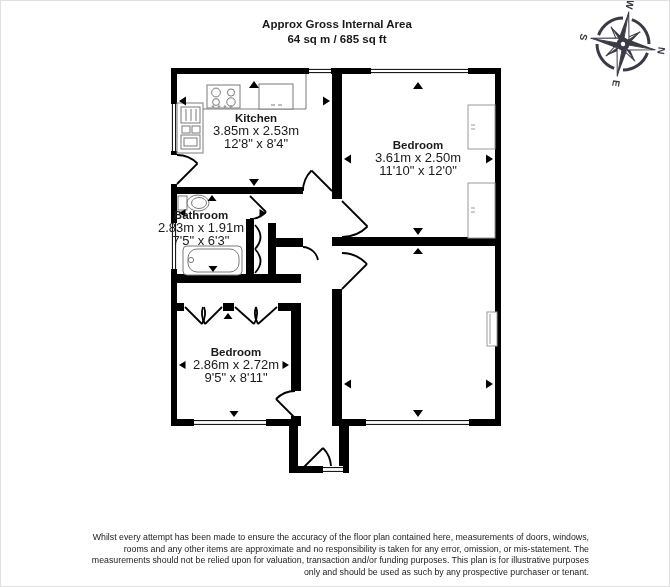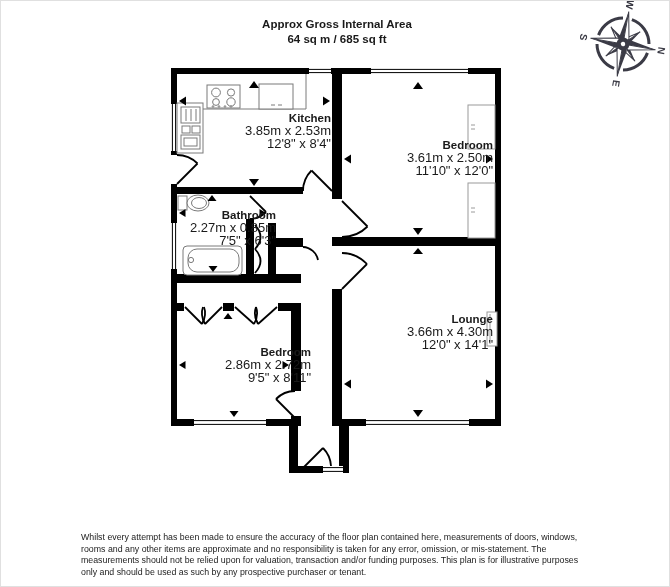--- a/index.html
+++ b/index.html
@@ -1,29 +1,29 @@
 <!DOCTYPE html>
 <html><head>
 <meta charset="utf-8">
 <style>
   html,body{margin:0;padding:0;background:#fff;}
   .canvas{position:relative;width:668px;height:585px;background:#fff;border:1px solid #e0e0e0;
           font-family:"Liberation Sans","DejaVu Sans",sans-serif;color:#1a1a1a;overflow:hidden;}
   .title{position:absolute;left:0;top:16px;width:672px;text-align:center;
          font-size:11.5px;font-weight:bold;line-height:14.5px;}
   svg.plan{position:absolute;left:0;top:0;}
-  .room-label{position:absolute;width:150px;text-align:right;}
+  .room-label{position:absolute;width:150px;text-align:center;}
   .room-name{display:block;font-size:11.5px;font-weight:bold;line-height:13px;}
   .room-dim{display:block;font-size:13px;line-height:12.5px;}
   #lbl-kitchen {left:180px;top:111px;}
   #lbl-bedroom1{left:342px;top:138px;}
   #lbl-bathroom{left:125px;top:208px;}
   #lbl-bedroom2{left:160px;top:345px;}
   #lbl-lounge  {left:342px;top:312px;}
-  .disclaimer{position:absolute;left:80px;top:531px;width:508px;text-align:left;
+  .disclaimer{position:absolute;left:80px;top:531px;width:508px;text-align:right;
               font-size:8.8px;line-height:11.6px;color:#222;}
   .wall{fill:#000;}
   .win{fill:#fff;}
   .winline{stroke:#000;stroke-width:1;}
   .door{stroke:#000;stroke-width:1.8;fill:none;}
   .fix{stroke:#7a7a7a;stroke-width:1;fill:#fff;}
   .fix2{stroke:#9a9a9a;stroke-width:1;fill:#fff;}
   .arrow{fill:#000;}
   .comp{fill:#3b3b46;}
   .compline{stroke:#3b3b46;fill:none;}
@@ -290,28 +290,23 @@
     <span class="room-dim">3.85m x 2.53m</span>
     <span class="room-dim">12'8" x 8'4"</span>
   </div>
   <div class="room-label" id="lbl-bedroom1">
     <span class="room-name">Bedroom</span>
     <span class="room-dim">3.61m x 2.50m</span>
     <span class="room-dim">11'10" x 12'0"</span>
   </div>
   <div class="room-label" id="lbl-bathroom">
     <span class="room-name">Bathroom</span>
-    <span class="room-dim">2.27m x 0.85m</span>
+    <span class="room-dim">2.83m x 1.91m</span>
     <span class="room-dim">7'5" x 6'3"</span>
   </div>
   <div class="room-label" id="lbl-bedroom2">
     <span class="room-name">Bedroom</span>
     <span class="room-dim">2.86m x 2.72m</span>
     <span class="room-dim">9'5" x 8'11"</span>
   </div>
-  <div class="room-label" id="lbl-lounge">
-    <span class="room-name">Lounge</span>
-    <span class="room-dim">3.66m x 4.30m</span>
-    <span class="room-dim">12'0" x 14'1"</span>
-  </div>
 
   <div class="disclaimer">Whilst every attempt has been made to ensure the accuracy of the floor plan contained here, measurements of doors, windows, rooms and any other items are approximate and no responsibility is taken for any error, omission, or mis-statement. The measurements should not be relied upon for valuation, transaction and/or funding purposes. This plan is for illustrative purposes only and should be used as such by any prospective purchaser or tenant.</div>
 </div>
 
 </body></html>

